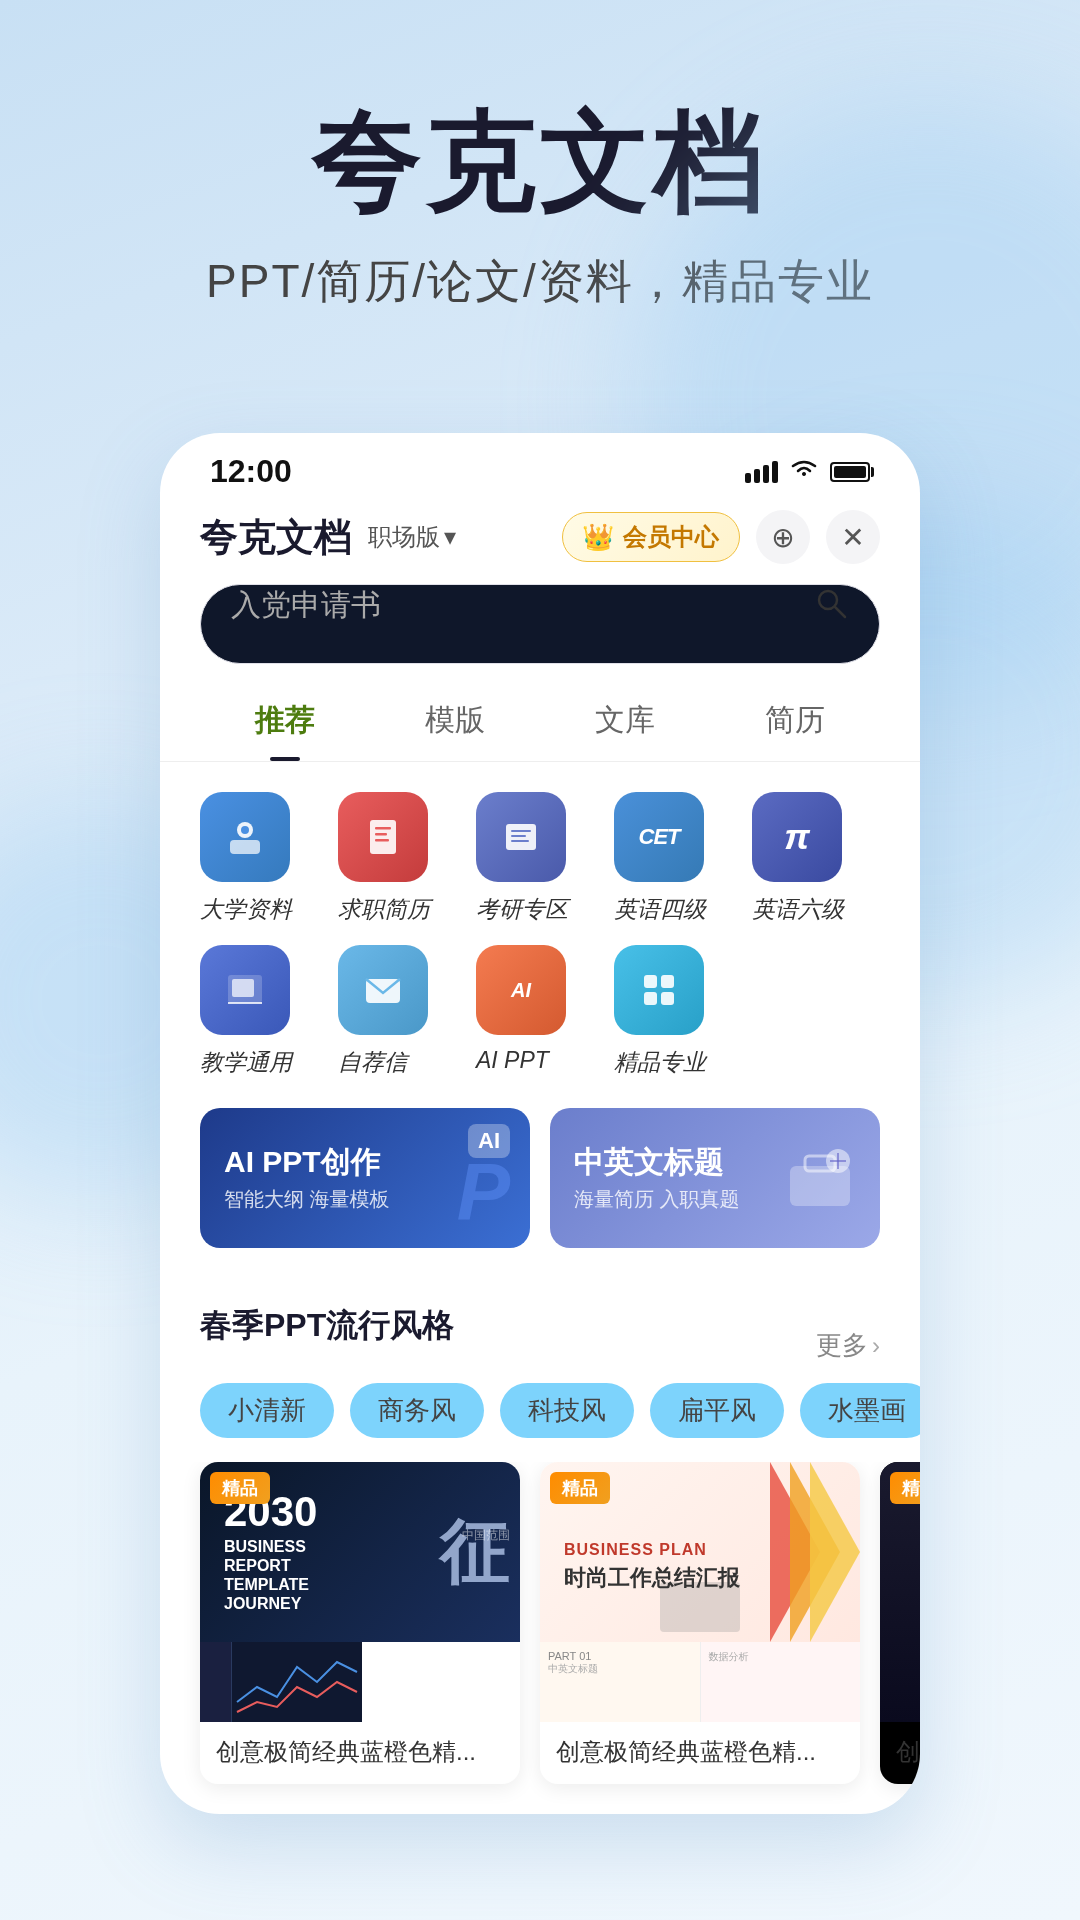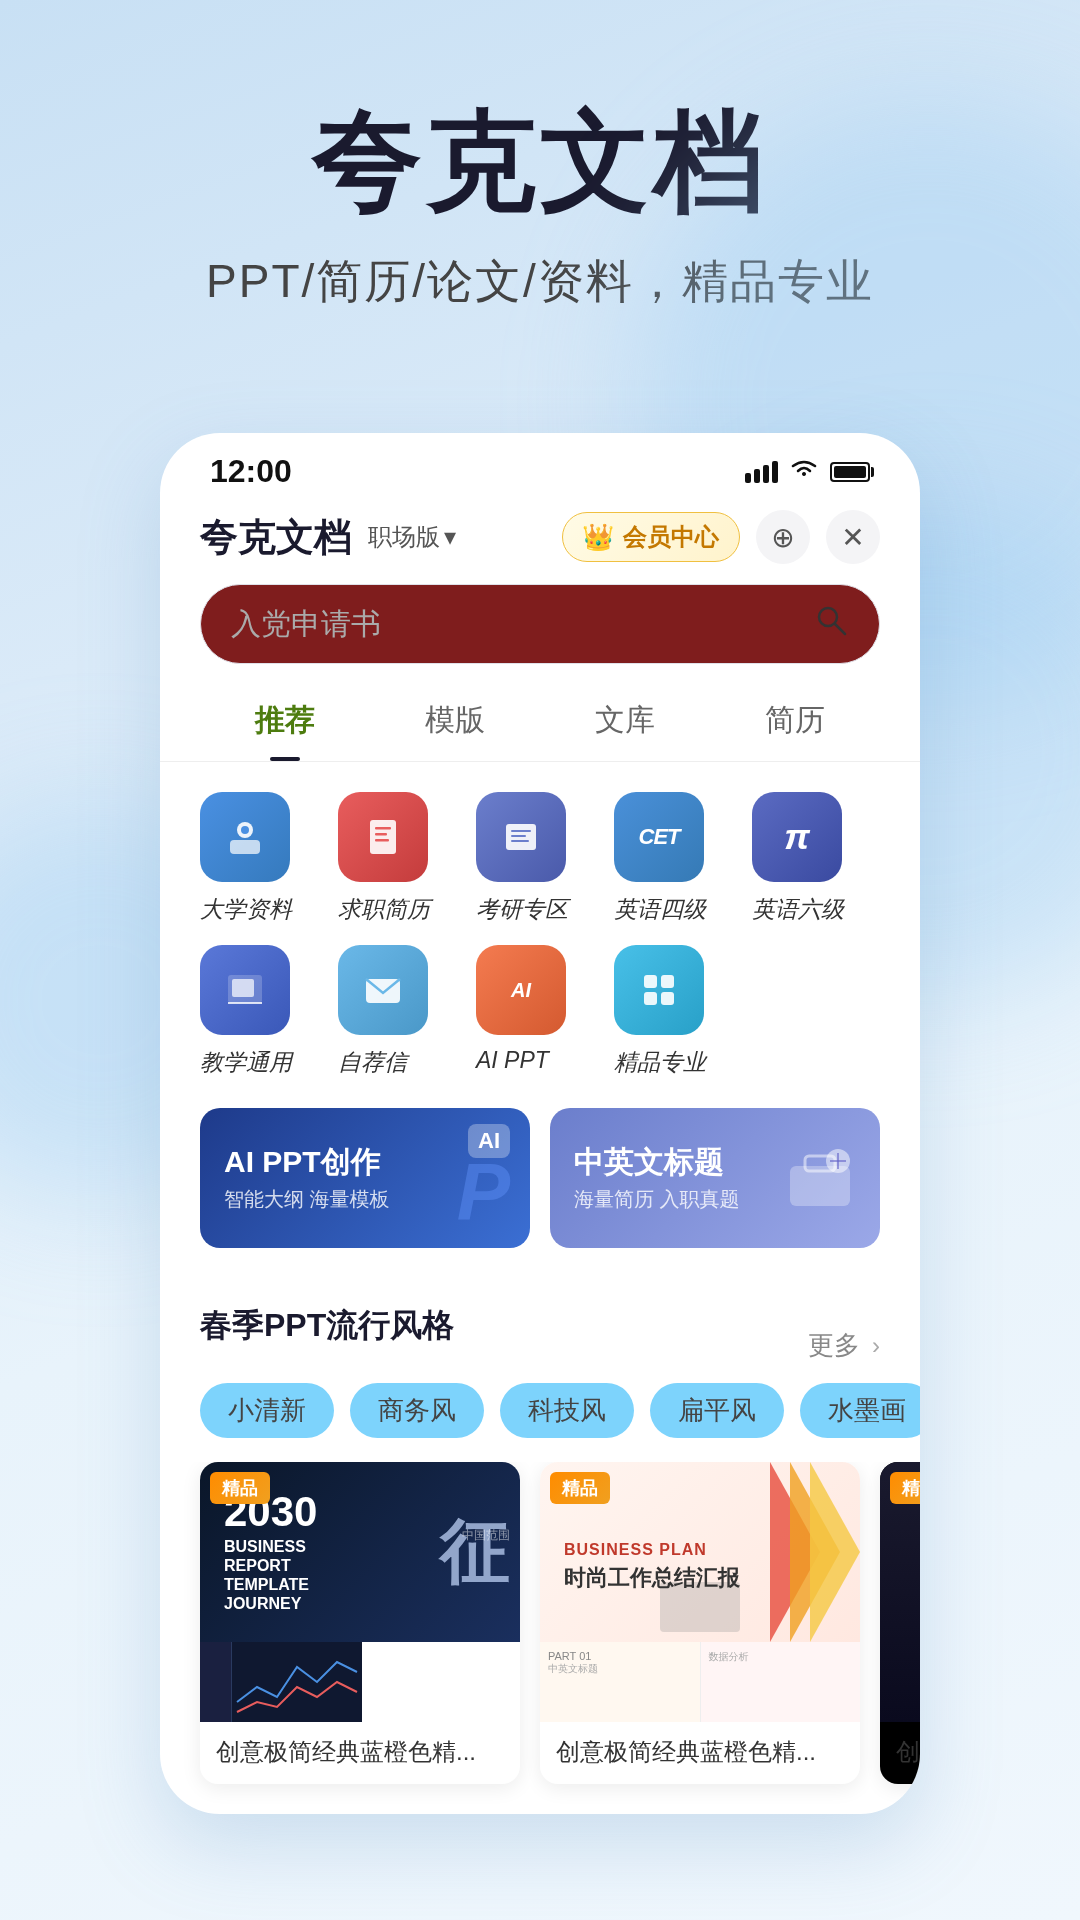--- a/index.html
+++ b/index.html
@@ -138,25 +138,24 @@
       justify-content: center;
       font-size: 28px;
       color: #555;
     }
 
     
     .search-container { padding: 0 40px 20px; }
     .search-bar {
       width: 100%;
       height: 80px;
-      background: #7f1d1d;
+      background: #0f172a;
       border-radius: 40px;
       border: 1.5px solid #e0e0e8;
       display: flex;
-      align-items: center;
       padding: 0 30px;
       gap: 16px;
     }
     .search-placeholder {
       flex: 1;
       font-size: 30px;
       color: #aaa;
     }
     .search-icon-wrap { font-size: 36px; color: #333; }
 
@@ -277,21 +276,21 @@
       font-size: 32px;
       font-weight: 700;
       color: #1a1a2e;
       flex: 1;
     }
     .section-more {
       font-size: 26px;
       color: #888;
       display: flex;
       align-items: center;
-      gap: 12px;
+      gap: 4px;
       margin-top: 40px;
     }
     .chevron-right { font-size: 24px; color: #aaa; }
 
     
     .style-tags {
       display: flex;
       gap: 16px;
       padding: 0 40px 24px;
       overflow-x: auto;

